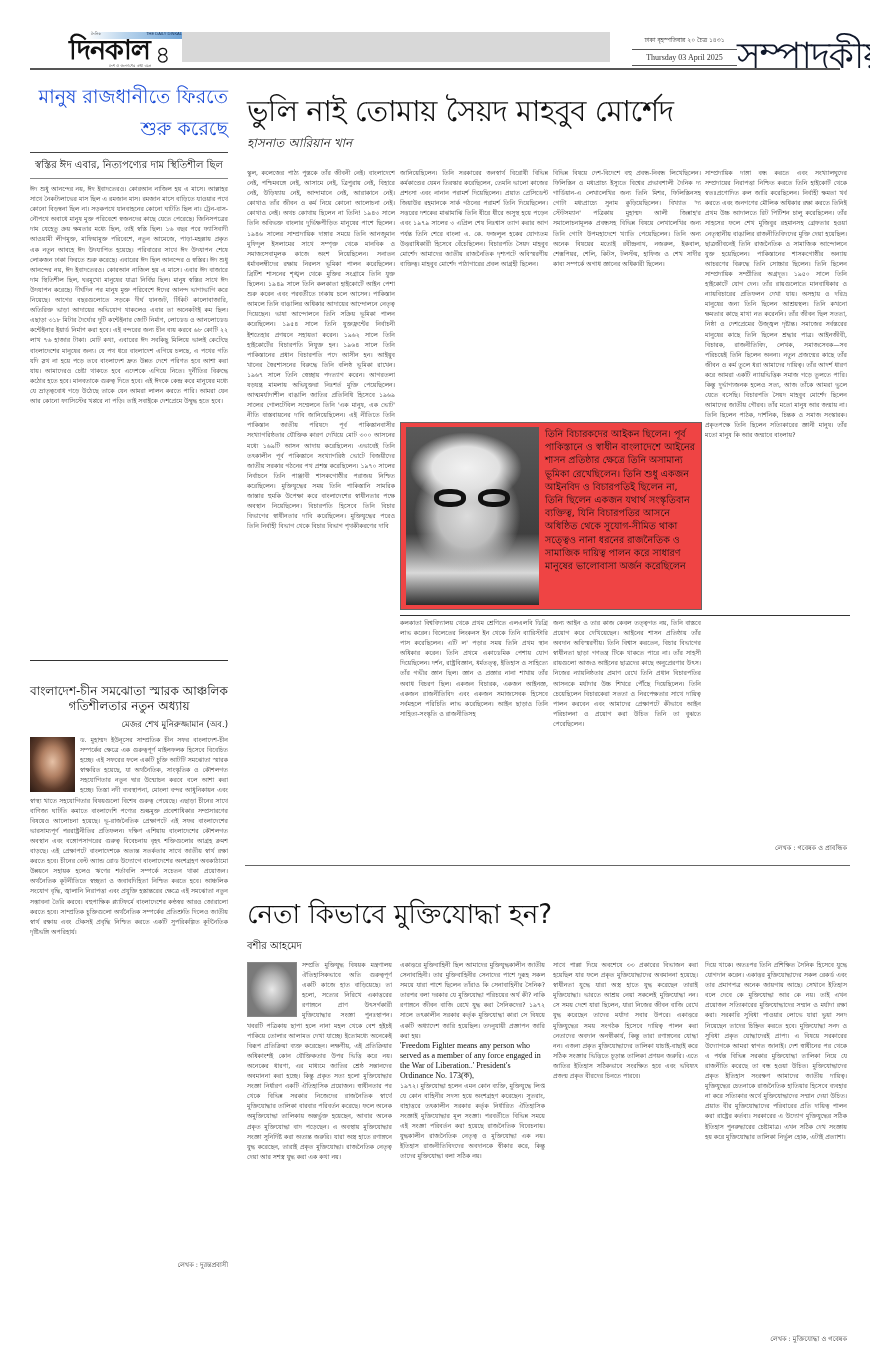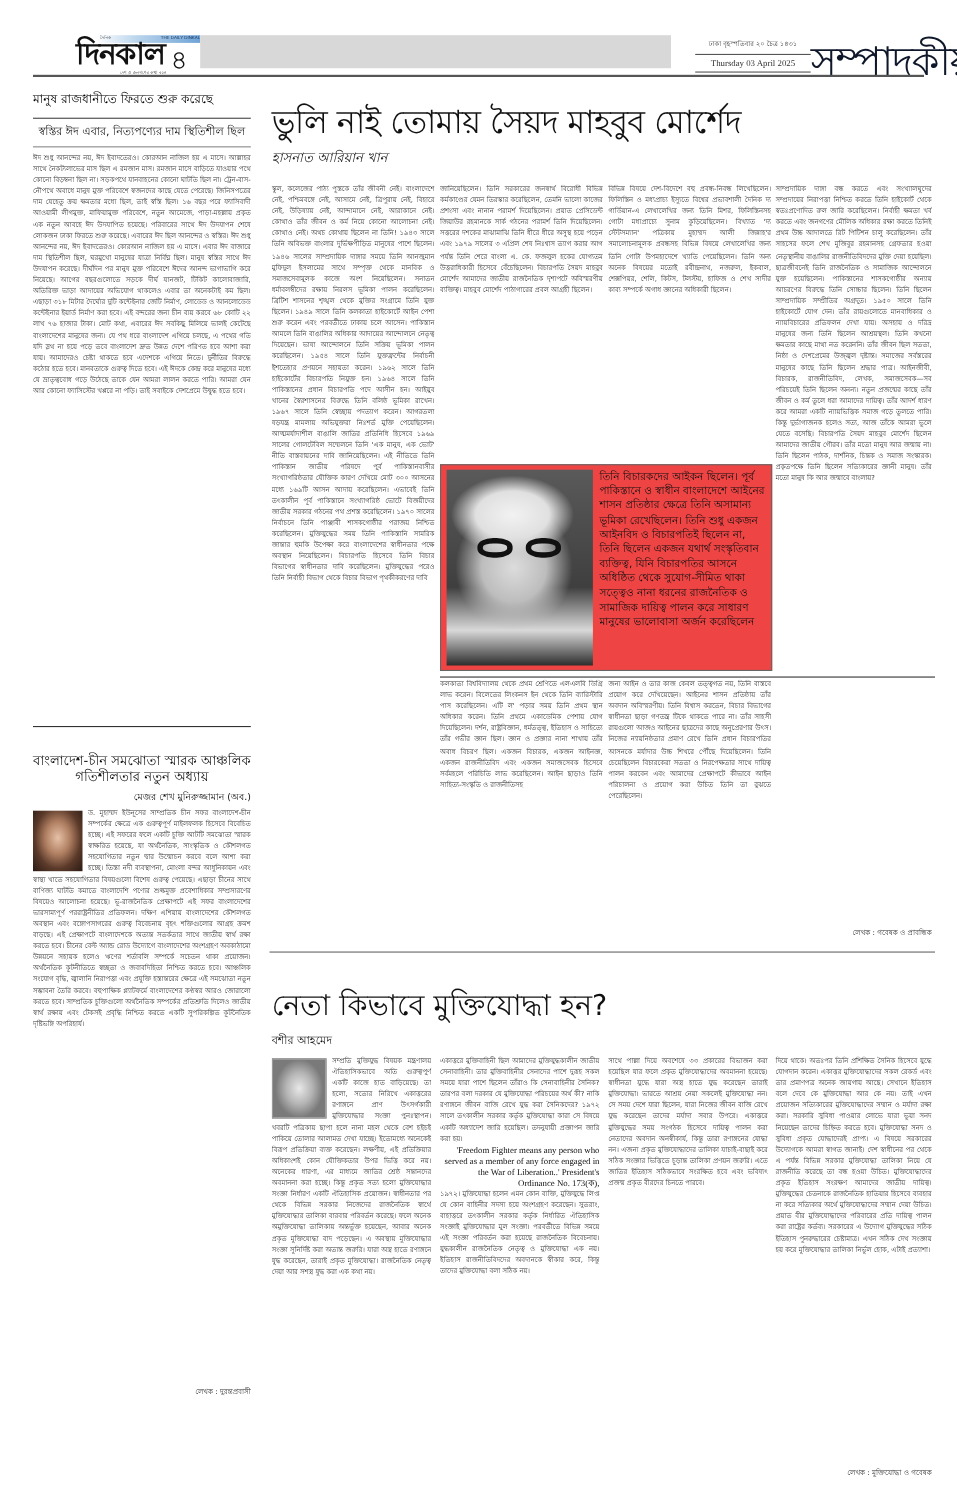--- a/index.html
+++ b/index.html
@@ -17,21 +17,21 @@
   .page-no { position: absolute; left: 125px; top: 6px; font-size: 24px; color: #111; }
   .gray-bar { position: absolute; left: 152px; top: 2px; width: 428px; height: 30px; background: #d8d8d8; }
   .dateline { position: absolute; left: 602px; top: 5px; width: 105px; font-size: 6px; color: #333; text-align: center; }
   .dateline .bn { border-bottom: 1px solid #555; padding-bottom: 3px; }
   .dateline .en { font-family: "Liberation Serif", serif; font-size: 8px; padding-top: 3px; border-bottom: 1px solid #555; padding-bottom: 3px; }
   .section-title { position: absolute; left: 707px; top: -2px; font-size: 36px; color: #0f172a; letter-spacing: -1px; font-family: Liberation Serif, serif; }
   .mast-rule { position: absolute; left: 30px; top: 68px; width: 810px; height: 2px; background: #555; }
 
   
   .leftcol { position: absolute; left: 30px; top: 78px; width: 198px; }
-  .lc-head { font-size: 11px; text-align: left; color: #000000; padding: 4px 0 6px 0; border-bottom: 1px solid #444; }
+  .lc-head { font-size: 19px; text-align: right; color: #1d4ed8; padding: 4px 0 6px 0; border-bottom: 1px solid #444; }
   .lc-sub { font-size: 10px; text-align: center; color: #111; padding: 4px 0 4px 0; border-bottom: 1px solid #888; }
   .body-text { font-size: 6.2px; line-height: 10.1px; text-align: justify; color: #333; }
   .lc-body1 { margin-top: 5px; height: 455px; overflow: hidden; }
 
   .lc-rule { position: absolute; left: 30px; top: 660px; width: 198px; height: 1px; background: #333; }
   .lc-article2 { position: absolute; left: 30px; top: 668px; width: 198px; }
   .a2-title { font-size: 12px; text-align: center; line-height: 15px; color: #111; margin-top: 16px; }
   .a2-author { font-size: 8.5px; text-align: right; color: #111; padding: 4px 0 3px 0; }
   .a2-photo { float: left; width: 45px; height: 55px; margin: 2px 5px 2px 0; background: radial-gradient(ellipse at 50% 45%, #e6c1a6 0%, #b07f62 35%, #5b3a2a 65%, #2a1a14 100%); }
   .a2-body { height: 525px; overflow: hidden; }
@@ -66,21 +66,21 @@
   
   .art2-title { position: absolute; left: 247px; top: 894px; font-size: 26px; color: #111; white-space: nowrap; }
   .art2-author { position: absolute; left: 247px; top: 938px; font-size: 10px; color: #111; }
   .b-cols { position: absolute; top: 960px; overflow: hidden; }
   .b1 { left: 247px; width: 145px; height: 360px; }
   .b2 { left: 400px; width: 145px; height: 360px; }
   .b3 { left: 553px; width: 145px; height: 360px; }
   .b4 { left: 705px; width: 142px; height: 300px; }
   .b-photo { float: left; width: 50px; height: 55px; margin: 2px 5px 2px 0; border: 1px solid #888; background:
       radial-gradient(ellipse 45% 50% at 50% 50%, #e8e8e8 0%, #b4b4b4 55%, #7a7a7a 100%); }
-  .en-quote { font-family: "Liberation Serif", serif; font-size: 8px; line-height: 10px; color: #111; text-align: right; }
+  .en-quote { font-family: "Liberation Serif", serif; font-size: 8px; line-height: 10px; color: #111; }
   .b4-end { position: absolute; left: 705px; top: 1334px; width: 142px; text-align: right; }
 </style>
 </head>
 <body>
 
 <div class="masthead">
   <div class="logo">
     <div class="ribbon"></div>
     <span class="bn-small">দৈনিক</span>
     <span class="en">THE DAILY DINKAL</span>

